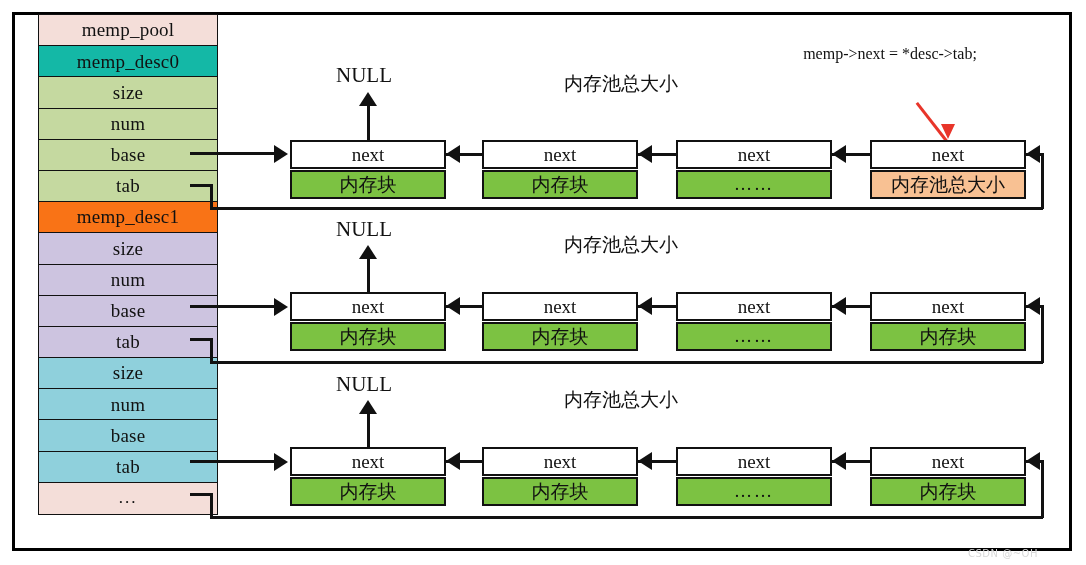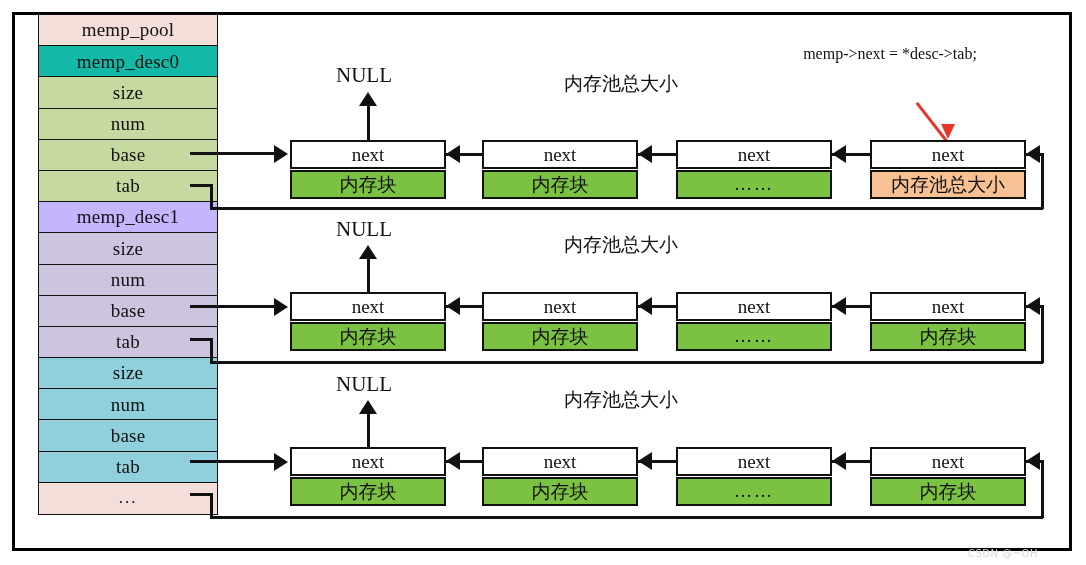--- a/index.html
+++ b/index.html
@@ -11,21 +11,21 @@
 
   
   .table{position:absolute;left:38px;top:14px;width:180px;}
   .row{position:relative;height:32.7px;border:1.5px solid #111;border-bottom-width:1.5px;margin-top:-1.5px;
        display:flex;align-items:center;justify-content:center;box-sizing:border-box;
        font-size:19px;color:#111;letter-spacing:.2px;white-space:nowrap;}
   .row:first-child{margin-top:0;}
   .r-pool{background:#f4ded9;}
   .r-hdr0{background:#14b8a6;}
   .r-g{background:#c5d9a0;}
-  .r-hdr1{background:#c4b5fd;}
+  .r-hdr1{background:#f97316;}
   .r-p{background:#cdc4e0;}
   .r-hdr2{background:#1d7b90;}
   .r-t{background:#8fd0dc;}
   .r-dots{background:#f4ded9;font-size:17px;letter-spacing:2px;}
   .next{position:absolute;border:2.5px solid #111;background:#fff;box-sizing:border-box;
         display:flex;align-items:center;justify-content:center;font-size:19px;color:#111;}
   .mem{position:absolute;border:2.5px solid #111;background:#7cc242;box-sizing:border-box;
        display:flex;align-items:center;justify-content:center;font-size:19px;color:#111;
        font-family:"DejaVu Sans",sans-serif;text-align:center;}
   .mem.free{background:#f8c193;}

